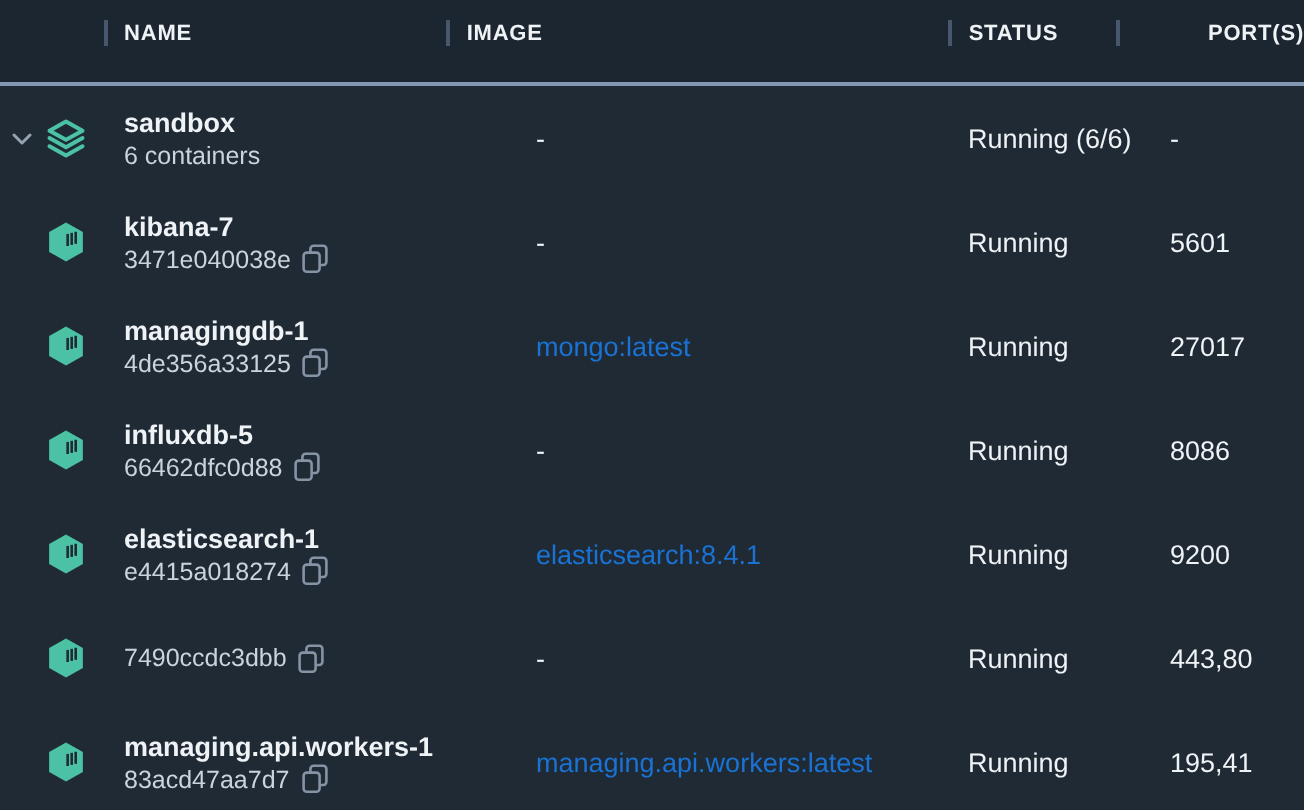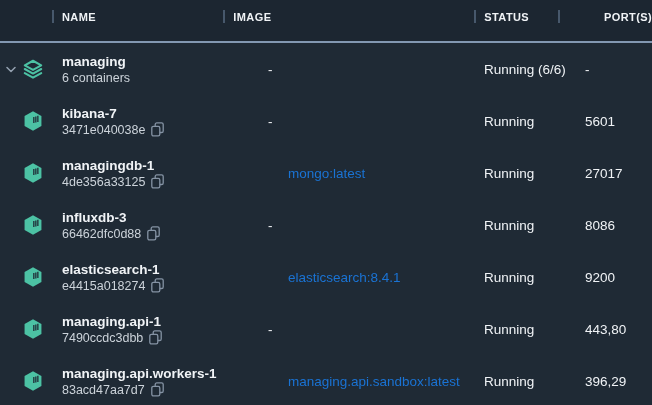--- a/index.html
+++ b/index.html
@@ -65,21 +65,21 @@
   .name-block{display:flex;flex-direction:column;justify-content:center;}
   .name{
     font-size:13.5px;font-weight:bold;color:var(--text-primary);
     line-height:17px;white-space:nowrap;
   }
   .sub{
     display:flex;align-items:center;gap:6px;
     font-size:12.5px;color:var(--text-secondary);line-height:16px;white-space:nowrap;
   }
   .copy-icon{display:flex;align-items:center;cursor:pointer;}
-  .image-link{color:var(--link-blue);cursor:pointer;margin-left:20px;}
+  .image-link{color:var(--link-blue);cursor:pointer;}
 </style>
 </head>
 <body>
 
 <div class="table">
 
   <div class="header-row">
     <div class="hcell hcell-name">
       <span class="sep"></span>
       <span class="hlabel">NAME</span>
@@ -108,21 +108,21 @@
       </span>
       <span class="row-icon stack">
         <svg width="22" height="22" viewBox="0 0 24 24" fill="none" stroke="#4cc2a4" stroke-width="2.2" stroke-linejoin="round" stroke-linecap="round">
           <path d="M12 3 L21 8 L12 13 L3 8 Z"></path>
           <path d="M3 12 L12 17 L21 12"></path>
           <path d="M3 16.5 L12 21.5 L21 16.5"></path>
         </svg>
       </span>
 
       <div class="name-block">
-        <div class="name">managing</div>
+        <div class="name">sandbox</div>
         <div class="sub">
           <span class="sub-text">6 containers</span>
 
         </div>
       </div>
     </div>
     <div class="cell-image">
       <span class="image-text">-</span>
     </div>
     <div class="cell-status">
@@ -217,21 +217,21 @@
         <svg width="22" height="22" viewBox="0 0 24 24">
           <path d="M12 1.4 L21.2 6.6 L21.2 17.4 L12 22.6 L2.8 17.4 L2.8 6.6 Z" fill="#4cc2a4"></path>
           <g stroke="#1f2a35" stroke-width="1.4">
             <line x1="12.9" y1="7.6" x2="12.9" y2="14.2"></line>
             <line x1="15.1" y1="7.0" x2="15.1" y2="13.6"></line>
             <line x1="17.3" y1="6.4" x2="17.3" y2="13.0"></line>
           </g>
         </svg>
       </span>
       <div class="name-block">
-        <div class="name">influxdb-3</div>
+        <div class="name">influxdb-5</div>
         <div class="sub">
           <span class="sub-text">66462dfc0d88</span>
           <span class="copy-icon">
             <svg width="13" height="15" viewBox="0 0 13 15" fill="none" stroke="#8593a4" stroke-width="1.3">
               <rect x="4.2" y="0.9" width="8" height="9.6" rx="1.6"></rect>
               <rect x="0.8" y="4.3" width="8" height="9.6" rx="1.6" fill="#1f2a35"></rect>
             </svg>
           </span>
         </div>
       </div>
@@ -293,21 +293,20 @@
         <svg width="22" height="22" viewBox="0 0 24 24">
           <path d="M12 1.4 L21.2 6.6 L21.2 17.4 L12 22.6 L2.8 17.4 L2.8 6.6 Z" fill="#4cc2a4"></path>
           <g stroke="#1f2a35" stroke-width="1.4">
             <line x1="12.9" y1="7.6" x2="12.9" y2="14.2"></line>
             <line x1="15.1" y1="7.0" x2="15.1" y2="13.6"></line>
             <line x1="17.3" y1="6.4" x2="17.3" y2="13.0"></line>
           </g>
         </svg>
       </span>
       <div class="name-block">
-        <div class="name">managing.api-1</div>
         <div class="sub">
           <span class="sub-text">7490ccdc3dbb</span>
           <span class="copy-icon">
             <svg width="13" height="15" viewBox="0 0 13 15" fill="none" stroke="#8593a4" stroke-width="1.3">
               <rect x="4.2" y="0.9" width="8" height="9.6" rx="1.6"></rect>
               <rect x="0.8" y="4.3" width="8" height="9.6" rx="1.6" fill="#1f2a35"></rect>
             </svg>
           </span>
         </div>
       </div>
@@ -344,23 +343,23 @@
           <span class="copy-icon">
             <svg width="13" height="15" viewBox="0 0 13 15" fill="none" stroke="#8593a4" stroke-width="1.3">
               <rect x="4.2" y="0.9" width="8" height="9.6" rx="1.6"></rect>
               <rect x="0.8" y="4.3" width="8" height="9.6" rx="1.6" fill="#1f2a35"></rect>
             </svg>
           </span>
         </div>
       </div>
     </div>
     <div class="cell-image">
-      <span class="image-text image-link">managing.api.sandbox:latest</span>
-    </div>
-    <div class="cell-status">
-      <span>Running</span>
-    </div>
-    <div class="cell-ports">
-      <span>396,29</span>
+      <span class="image-text image-link">managing.api.workers:latest</span>
+    </div>
+    <div class="cell-status">
+      <span>Running</span>
+    </div>
+    <div class="cell-ports">
+      <span>195,41</span>
     </div>
   </div>
 </div>
 </div>
 
 </body></html>

